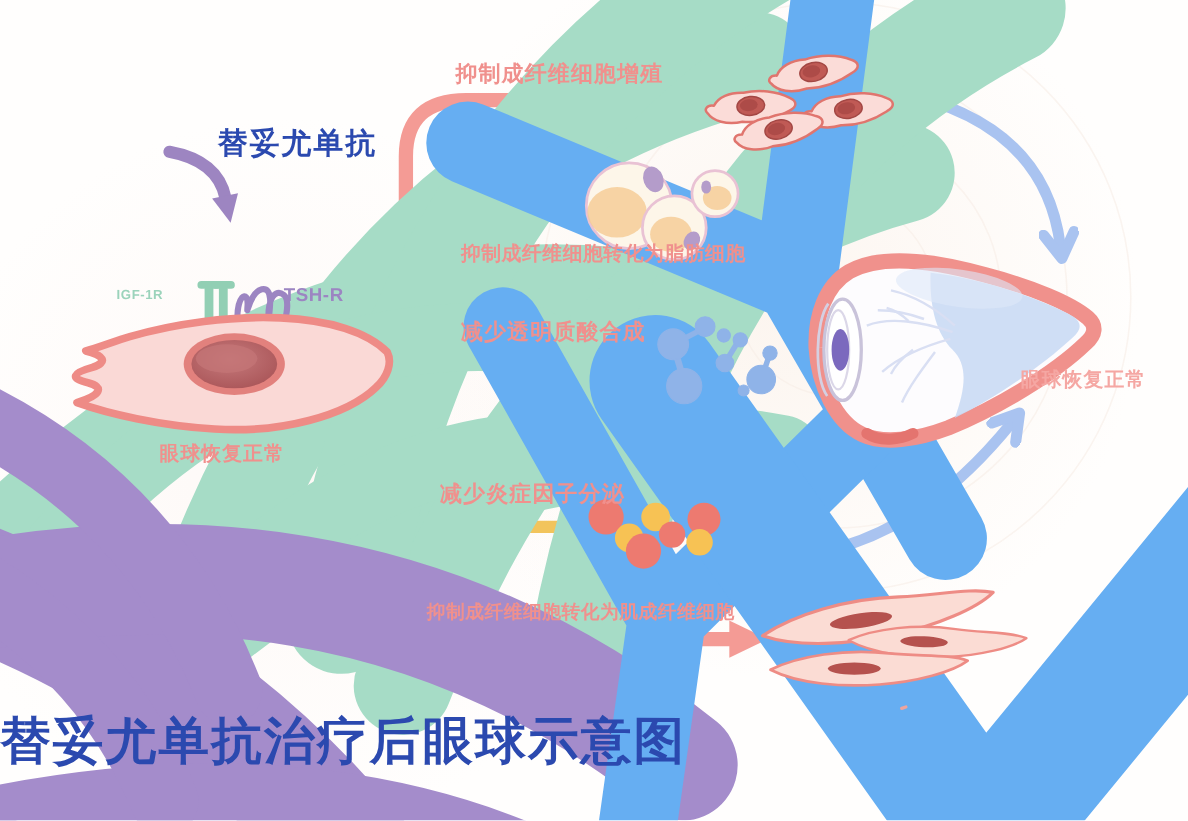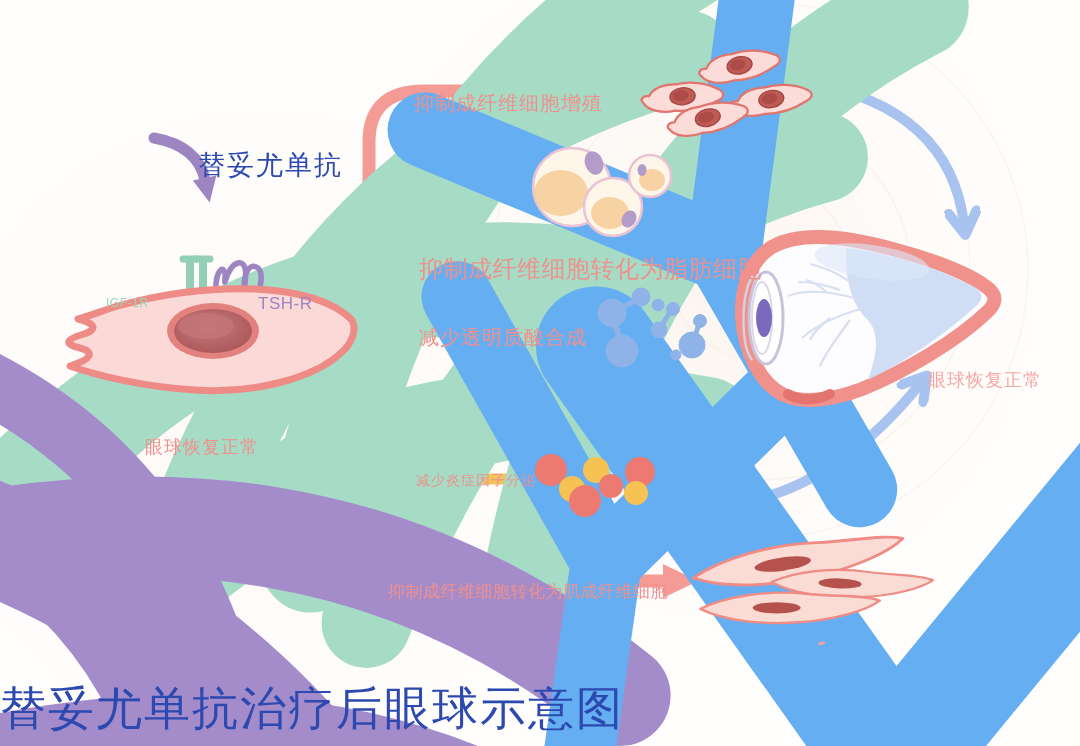--- a/index.html
+++ b/index.html
@@ -5,34 +5,34 @@
   html,body{margin:0;padding:0;background:#ffffff;}
   .stage{
     position:relative;width:1080px;height:746px;overflow:hidden;
     font-family:"Liberation Sans","DejaVu Sans",sans-serif;
     background:
       radial-gradient(circle at 700px 280px, rgba(250,238,228,.55), rgba(255,255,255,0) 40%),
       radial-gradient(circle at 260px 430px, rgba(252,242,238,.45), rgba(255,255,255,0) 35%),
       #fffefd;
   }
   .stage svg.art{position:absolute;left:0;top:0;}
-  .label{position:absolute;font-weight:400;white-space:nowrap;line-height:1.1;margin-top:35px;}
+  .label{position:absolute;font-weight:700;white-space:nowrap;line-height:1.1;}
   .lbl-pink{color:#F0908D;}
   .lbl-pink-light{color:#F5A7A3;}
   .lbl-blue{color:#2B49AF;}
   .lbl-green{color:#9BD3BB;}
   .lbl-purple{color:#9C85C2;}
   .drug-label{left:198px;top:116px;font-size:27px;letter-spacing:2px;}
   .igf-label{left:106px;top:262px;font-size:12px;letter-spacing:.5px;}
   .tsh-label{left:258px;top:260px;font-size:17px;letter-spacing:.5px;}
   .cell-label{left:145px;top:403px;font-size:18px;letter-spacing:1px;}
   .p1-label{left:414px;top:57px;font-size:20px;letter-spacing:1px;}
-  .p2-label{left:419px;top:221px;font-size:24px;letter-spacing:.5px;}
+  .p2-label{left:419px;top:221px;font-size:18px;letter-spacing:.5px;}
   .p3-label{left:419px;top:291px;font-size:20px;letter-spacing:1px;text-align:right;}
-  .p4-label{left:416px;top:438px;font-size:14px;letter-spacing:1px;}
+  .p4-label{left:400px;top:438px;font-size:20px;letter-spacing:1px;}
   .p5-label{left:388px;top:548px;font-size:17px;letter-spacing:.5px;}
   .outcome-label{left:928px;top:336px;font-size:18px;letter-spacing:1px;}
   .title-label{left:0;right:0;top:648px;text-align:left;font-size:46px;letter-spacing:2px;}
 </style>
 </head>
 <body>
 
 <div class="stage">
 
 <svg class="art" width="1080" height="746" viewBox="0 0 1080 746">

